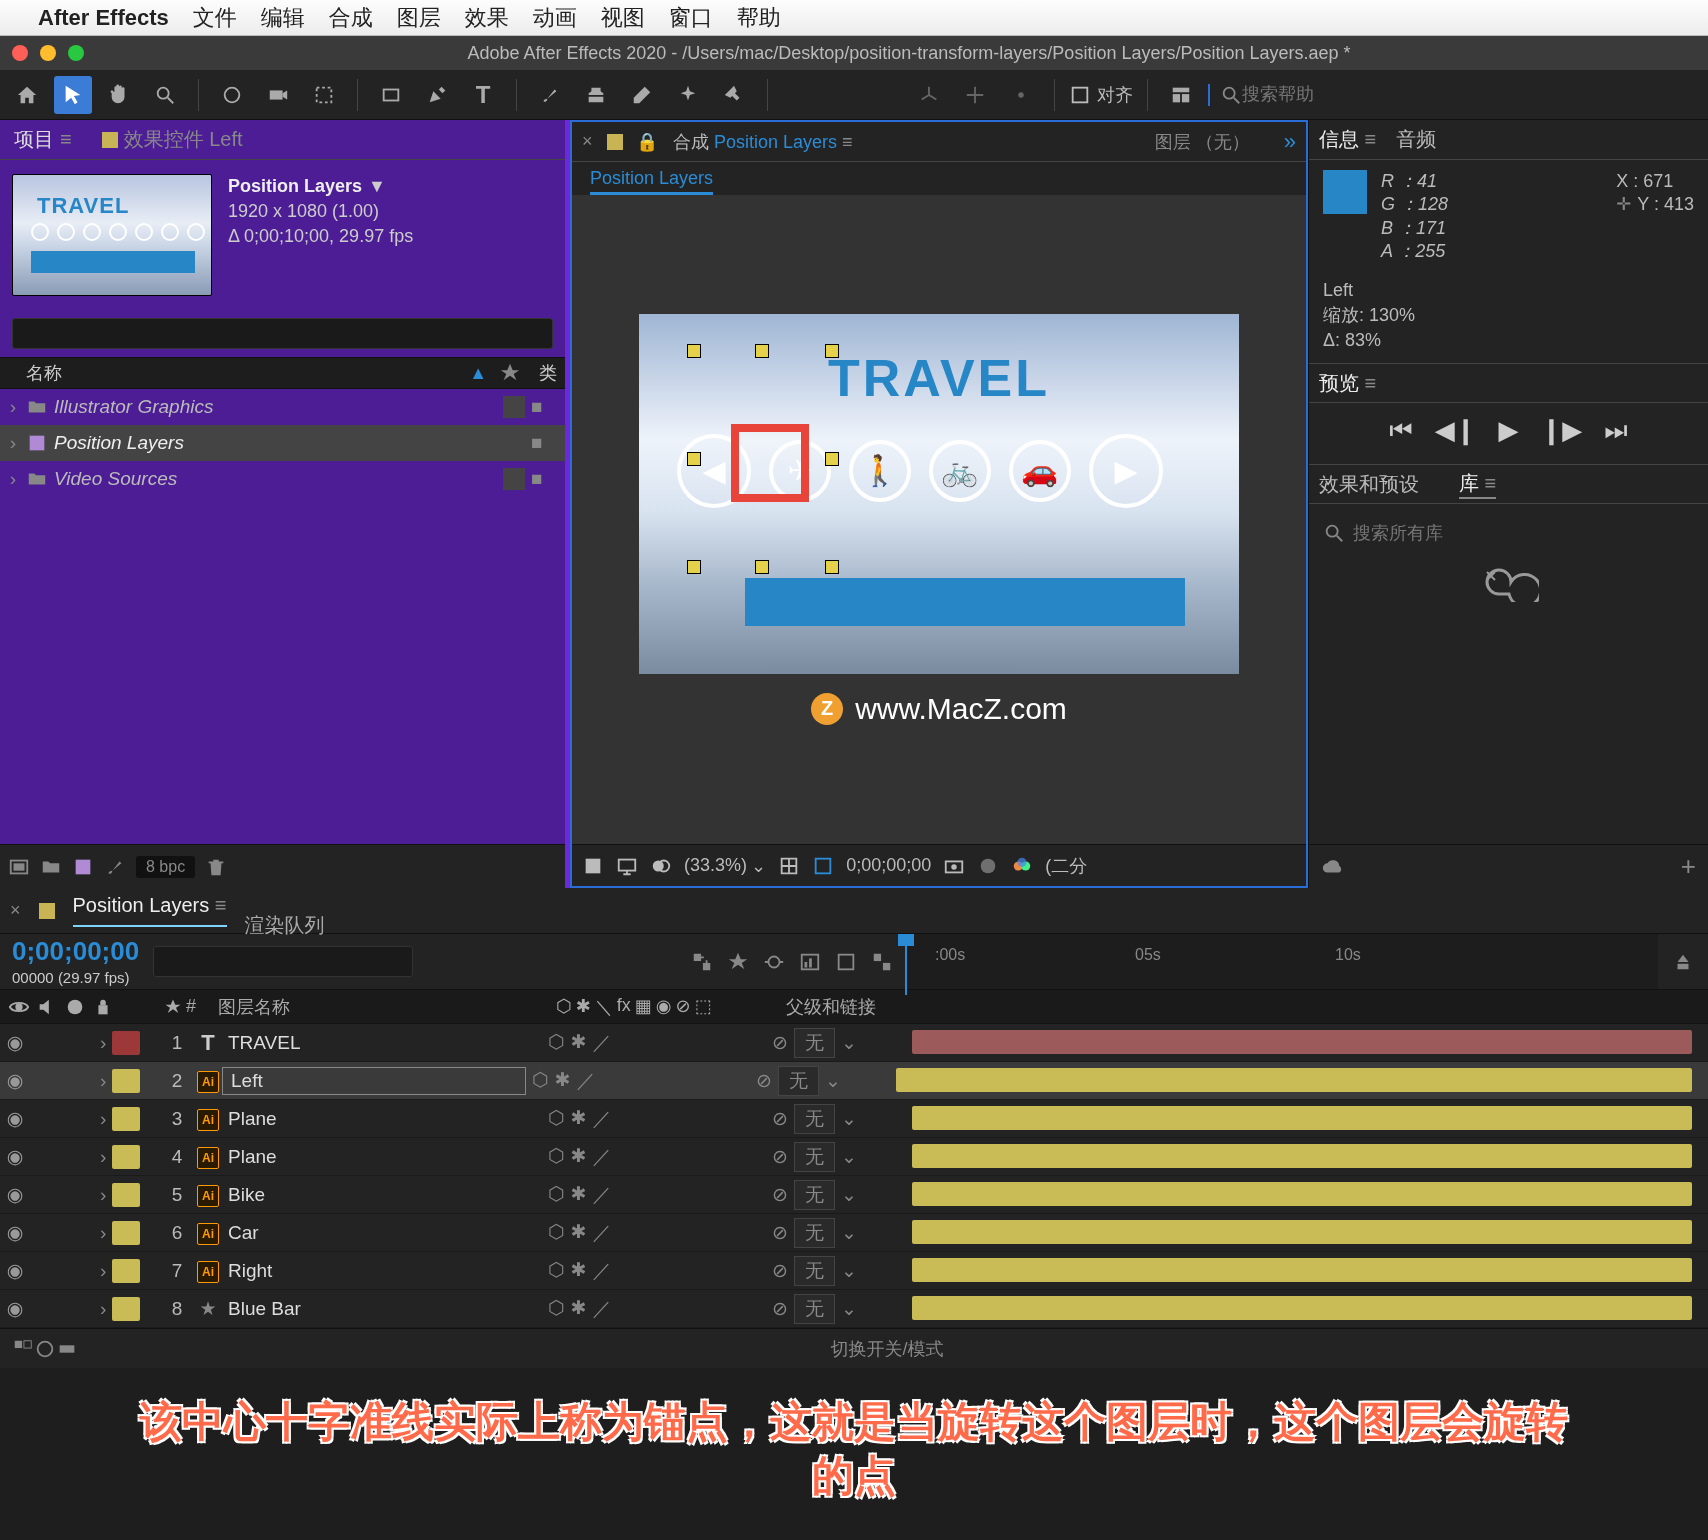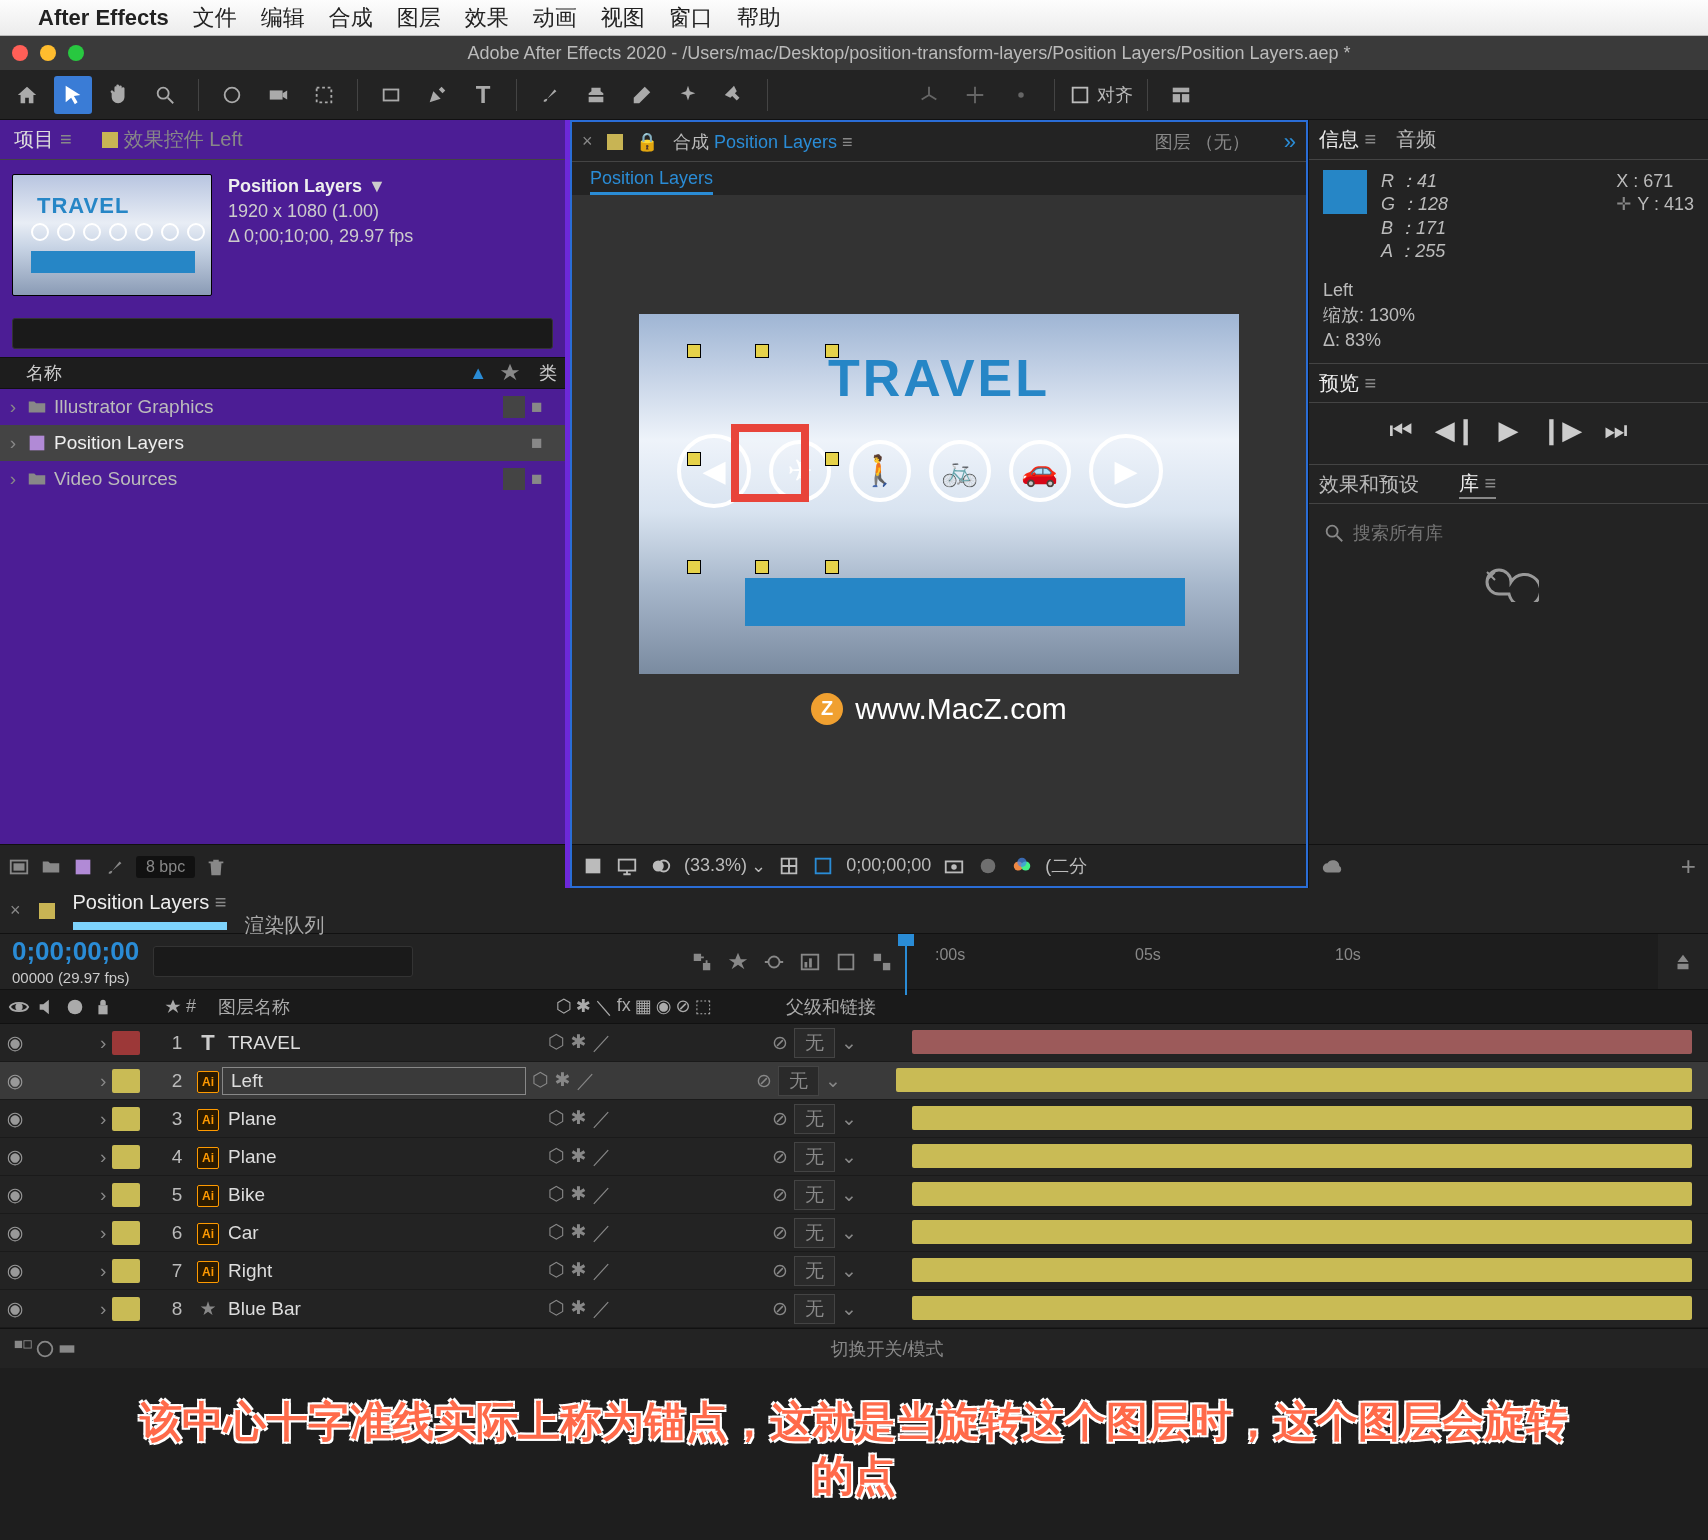--- a/index.html
+++ b/index.html
@@ -50,21 +50,21 @@
 .proj-head { display: flex; align-items: center; background: #1d1d1d; border-top: 1px solid #111; border-bottom: 1px solid #111; height: 32px; padding: 0 8px; font-size: 18px; }
 .proj-head .sp { flex: 1; }
 .blue-tri { color: #2a8cd6; }
 .proj-list { flex: 1; }
 .prow { display: flex; align-items: center; height: 36px; padding: 0 6px; font-size: 19px; color: #bbb; }
 .prow.sel { background: #444; color: #eee; }
 .prow .tw { width: 14px; text-align: center; color: #888; }
 .prow .ic { width: 22px; height: 22px; margin: 0 6px; }
 .folder-ic { fill: #888; }
 .comp-ic { fill: #b18ad6; }
-.prow .nm { flex: 1; }
+.prow .nm { flex: 1; font-style: italic; }
 .prow .end { width: 22px; height: 22px; background: #444; margin-right: 6px; }
 .proj-bottom { height: 44px; background: #232323; display: flex; align-items: center; padding: 0 8px; gap: 10px; border-top: 1px solid #111; color: #888; }
 .bpc { background: #111; padding: 2px 10px; font-size: 16px; border-radius: 3px; }
 
 
 .center { background: #232323; border: 2px solid #2a6dd6; display: flex; flex-direction: column; }
 .ctabs { display: flex; height: 40px; align-items: center; padding: 0 10px; gap: 14px; border-bottom: 1px solid #444; }
 .ctabs .x { color: #888; }
 .ctabs .lock { color: #888; }
 .ctab-lbl { color: #bbb; }
@@ -102,21 +102,21 @@
 .effects-body { padding: 10px 14px; flex: 1; }
 .search-lib { display: flex; align-items: center; gap: 8px; color: #888; margin-bottom: 20px; margin-top: 8px; }
 .search-lib input { background: transparent; border: none; color: #888; font-size: 18px; outline: none; }
 .cc-icon { width: 60px; height: 38px; margin: 20px auto; display: block; color: #999; }
 .rbottom { height: 44px; background: #232323; border-top: 1px solid #111; display: flex; align-items: center; padding: 0 12px; color: #888; }
 
 
 .timeline { background: #232323; display: flex; flex-direction: column; }
 .ttabs { display: flex; height: 46px; align-items: center; padding: 0 10px; gap: 18px; border-bottom: 1px solid #111; }
 .ttabs .x { color: #888; }
-.ttab { color: #eee; font-size: 20px; border-bottom: 8px solid #7dd3fc; padding-bottom: 8px; }
+.ttab { color: #eee; font-size: 20px; border-bottom: 2px solid #7dd3fc; padding-bottom: 8px; }
 .ttab2 { color: #aaa; font-size: 20px; margin-top: 29px; }
 .time-top { display: flex; height: 56px; align-items: center; border-bottom: 1px solid #111; }
 .time-left { width: 905px; display: flex; align-items: center; padding: 0 12px; gap: 14px; }
 .tcode { color: #2a8cd6; font-size: 26px; font-weight: 600; }
 .time-left input { background: #1a1a1a; border: 1px solid #333; border-radius: 3px; padding: 4px 10px; color: #888; font-size: 18px; width: 260px; }
 .time-icons { margin-left: auto; display: flex; gap: 14px; color: #888; }
 .time-right { flex: 1; background: #1d1d1d; position: relative; height: 100%; }
 .ruler { position: absolute; top: 12px; left: 0; right: 0; height: 24px; display: flex; color: #888; font-size: 16px; }
 .rtick { position: absolute; }
 .playhead { position: absolute; top: 6px; left: 0; width: 2px; height: 100%; background: #2a8cd6; }
@@ -280,20 +280,27 @@
     <span>对齐</span>
   </div>
   <div class="divider"></div>
   <div class="tbtn">
       <svg viewBox="0 0 24 24">
         <rect x="3" y="4" width="18" height="5" fill="currentColor"></rect>
         <rect x="3" y="11" width="8" height="9" fill="currentColor"></rect>
         <rect x="13" y="11" width="8" height="9" fill="currentColor"></rect>
       </svg>
     </div>
+  <div class="search-wrap">
+    <svg class="icn" viewBox="0 0 24 24">
+        <circle cx="10" cy="10" r="6" fill="none" stroke="currentColor" stroke-width="2"></circle>
+        <path stroke="currentColor" stroke-width="2" d="M15 15l6 6"></path>
+      </svg>
+    <input placeholder="搜索帮助" style="">
+  </div>
 </div>
 
 <div class="main">
 
   <div class="project">
     <div class="panel-tabs">
       <div class="ptab">
           <span>项目</span>
           <span class="hamb">≡</span>
         </div>

